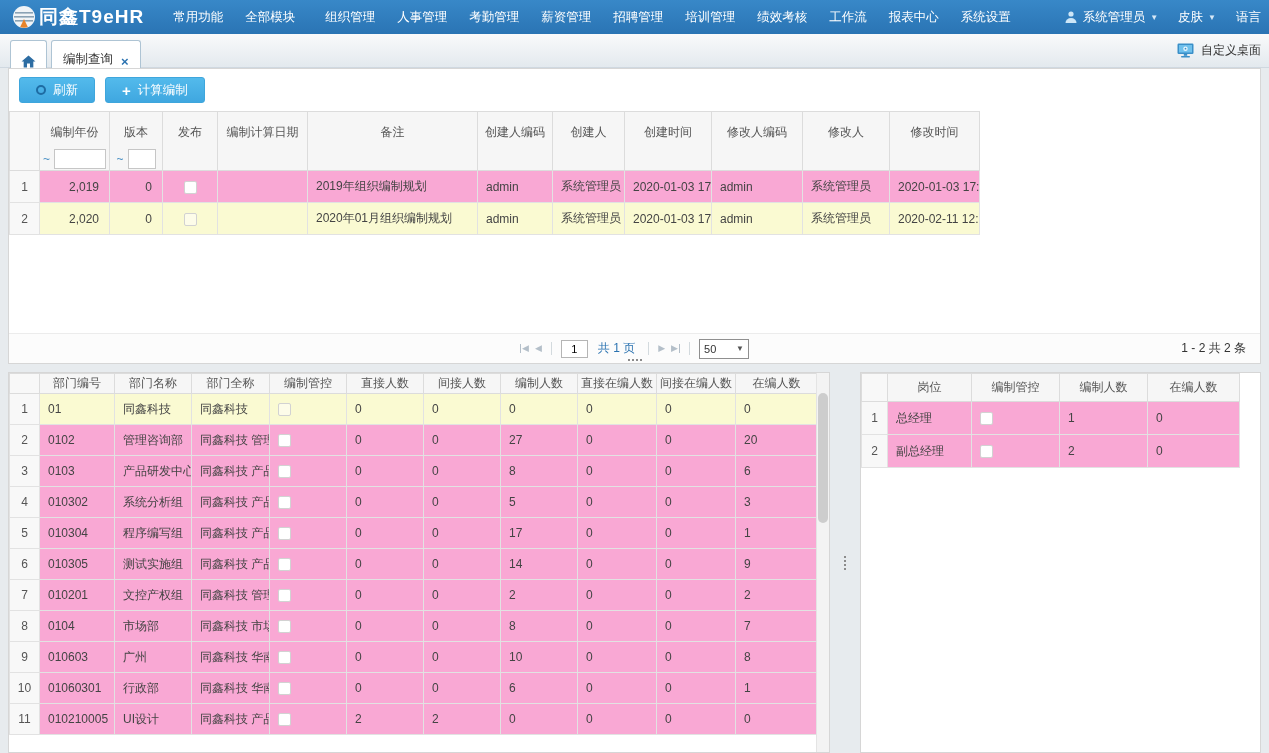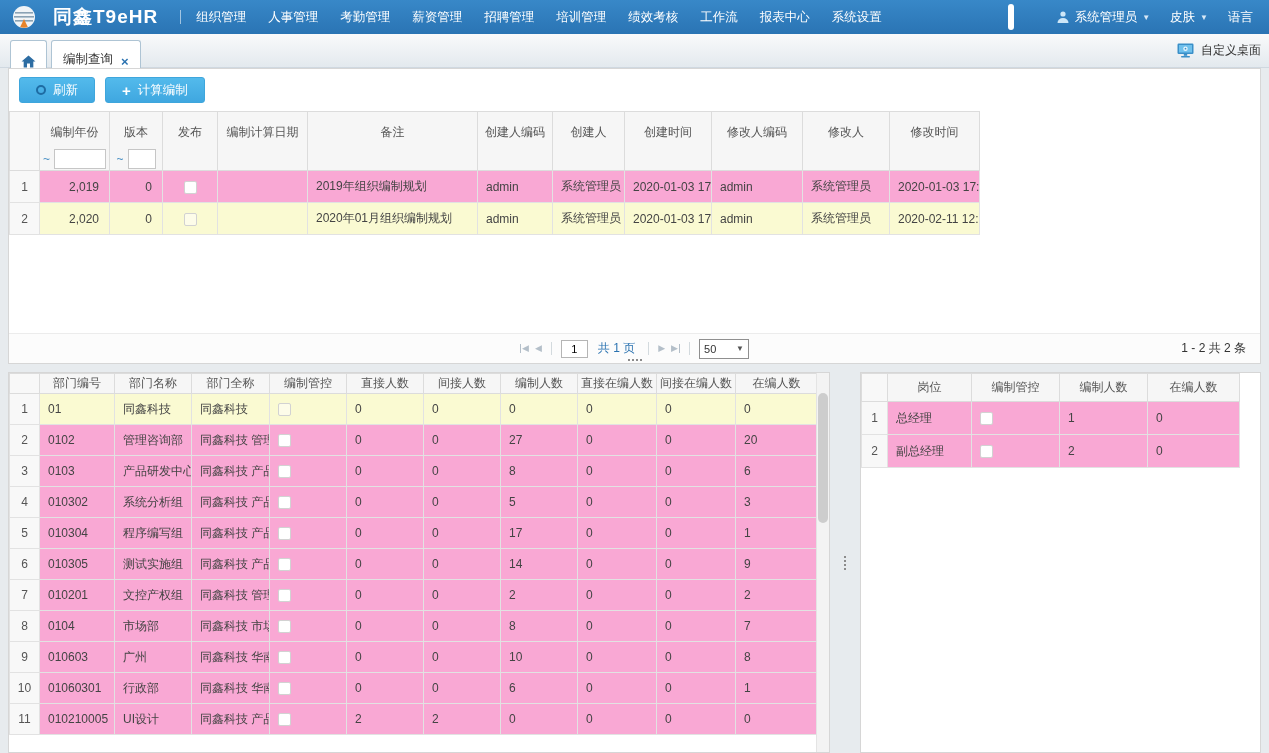--- a/index.html
+++ b/index.html
@@ -9,21 +9,21 @@
     background:#e7ebee;
     font-family:"Liberation Sans","DejaVu Sans",sans-serif;
     font-size:12px; color:#444;
   }
   
   .topnav {
     height:34px; display:flex; align-items:center;
     background:linear-gradient(#3888c8,#2a74b4);
     padding:0 0 0 12px; color:#fff;
   }
-  .logo { display:flex; align-items:center; gap:17px; margin-right:18px; }
+  .logo { display:flex; align-items:center; gap:3px; margin-right:18px; }
   .logo-text { font-size:19px; font-weight:bold; letter-spacing:1px; white-space:nowrap; }
   .menu-group { display:flex; align-items:center; height:34px; }
   .menu-item {
     padding:0 11px; height:34px; line-height:34px; font-size:12.5px;
     color:#fff; white-space:nowrap; cursor:pointer; text-decoration:none;
   }
   .menu-divider { width:1px; height:14px; background:rgba(255,255,255,.55); margin:0 4px; }
   .nav-thumb { width:6px; height:26px; border-radius:3px; background:#fff; margin-left:auto; }
   .nav-right { display:flex; align-items:center; gap:20px; margin-left:42px; padding-right:16px; }
   .nav-drop { display:flex; align-items:center; gap:5px; font-size:12.5px; cursor:pointer; white-space:nowrap; }
@@ -123,20 +123,25 @@
   <div class="logo">
     <svg width="24" height="24" viewBox="0 0 24 24">
       <circle cx="12" cy="12" r="11" fill="#f0f4f7"></circle>
       <rect x="3" y="7" width="18" height="1.6" fill="#8aa2b5"></rect>
       <rect x="2" y="11" width="20" height="1.6" fill="#8aa2b5"></rect>
       <rect x="3" y="15" width="18" height="1.6" fill="#8aa2b5"></rect>
       <path d="M12 14 L8.2 22 A11 11 0 0 0 15.8 22 Z" fill="#e8842b"></path>
     </svg>
     <span class="logo-text">同鑫T9eHR</span>
   </div>
+  <div class="menu-group">
+
+  <a class="menu-item">常用功能</a>
+      <a class="menu-item">全部模块</a>
+    </div>
   <span class="menu-divider"></span>
   <div class="menu-group">
 
   <a class="menu-item">组织管理</a>
       <a class="menu-item">人事管理</a>
       <a class="menu-item">考勤管理</a>
       <a class="menu-item">薪资管理</a>
       <a class="menu-item">招聘管理</a>
       <a class="menu-item">培训管理</a>
       <a class="menu-item">绩效考核</a>

